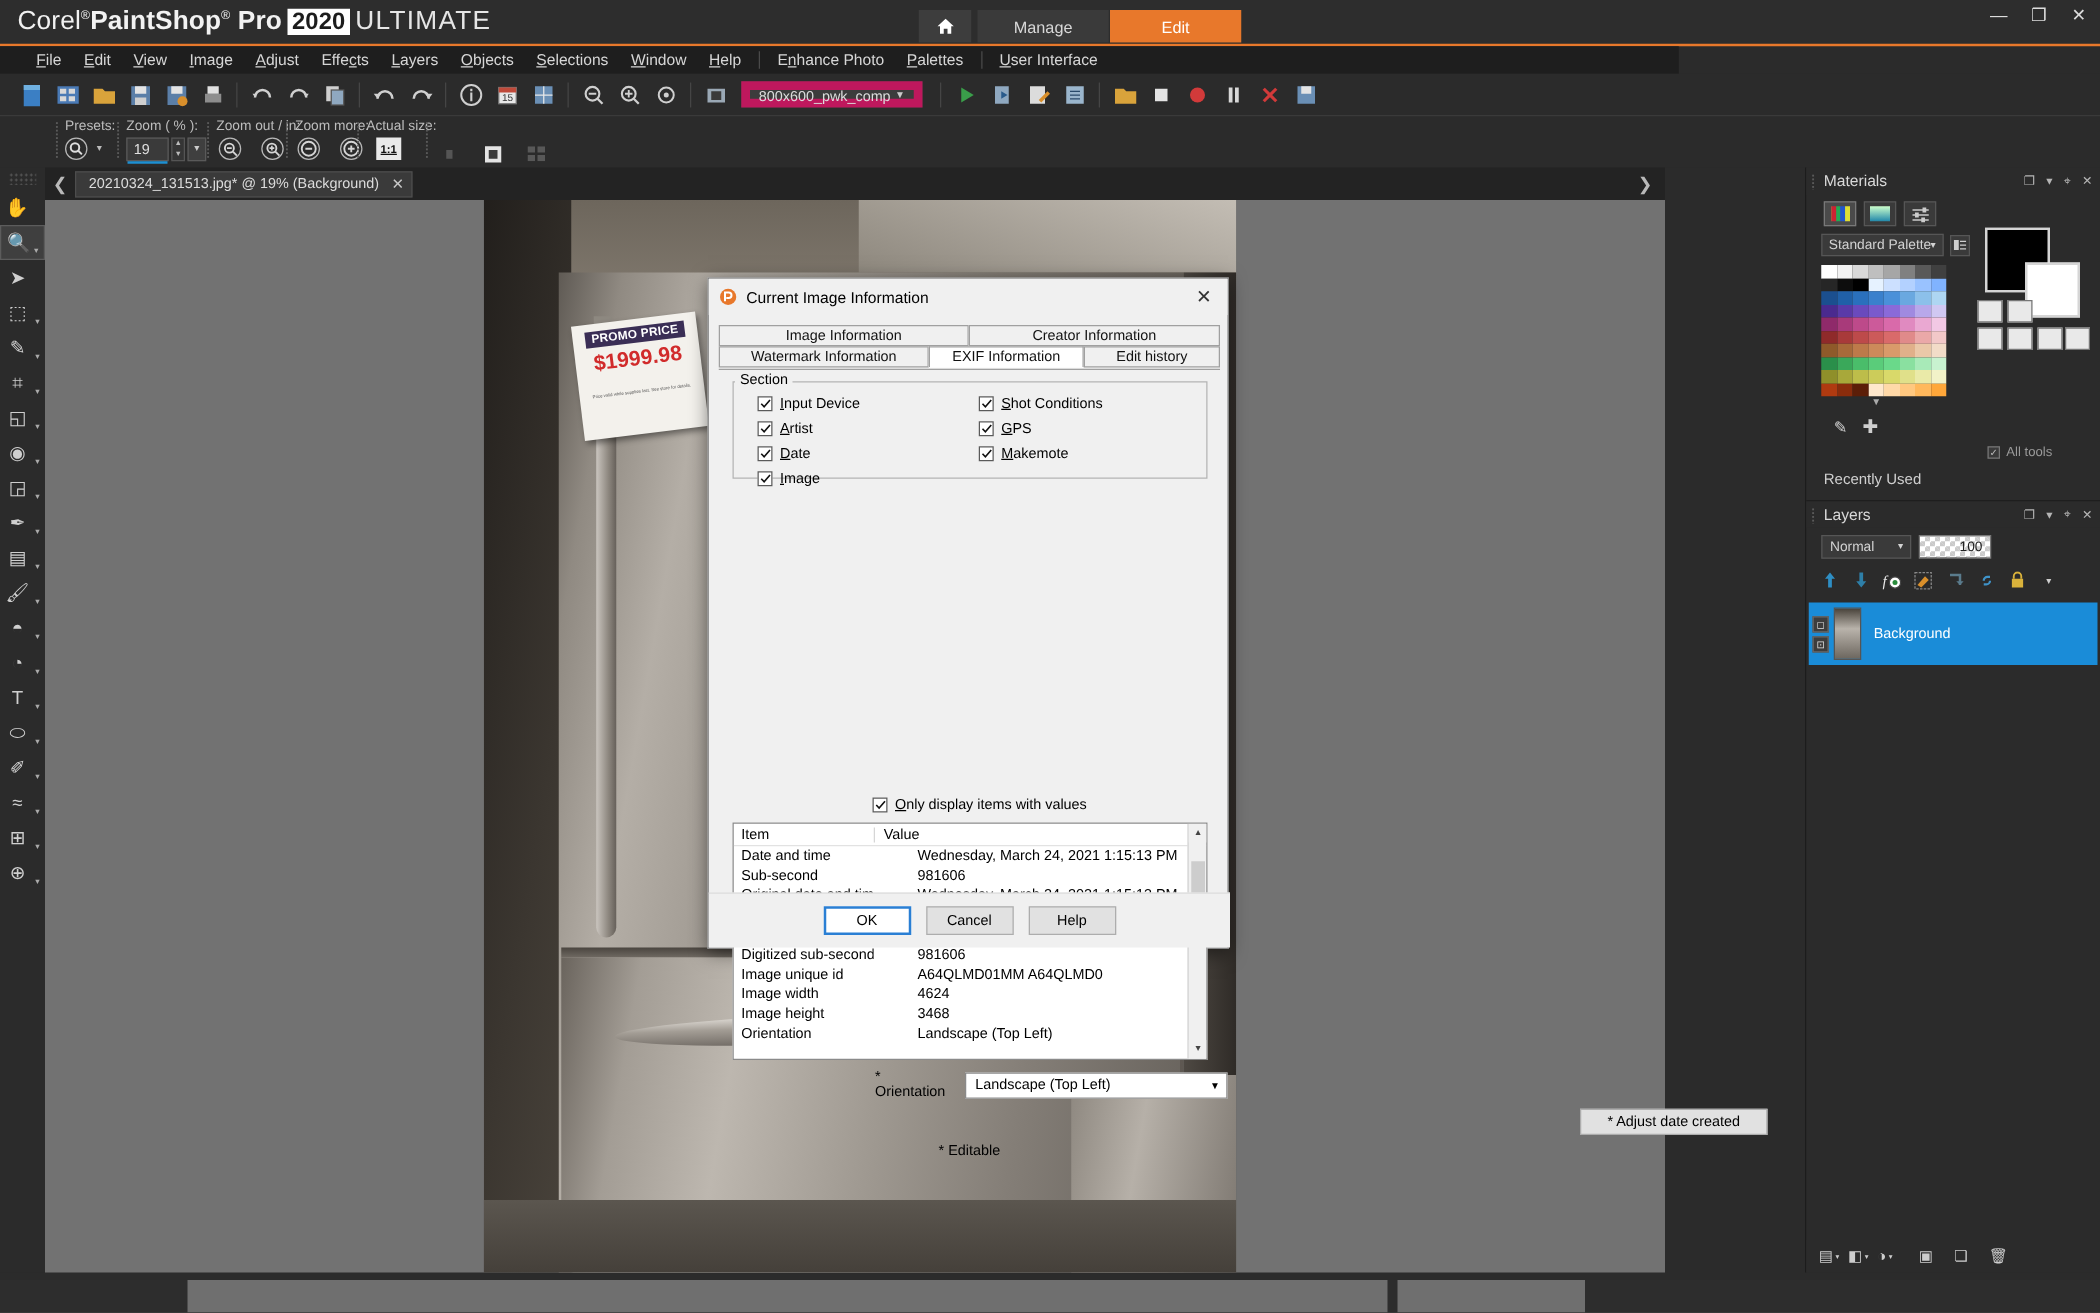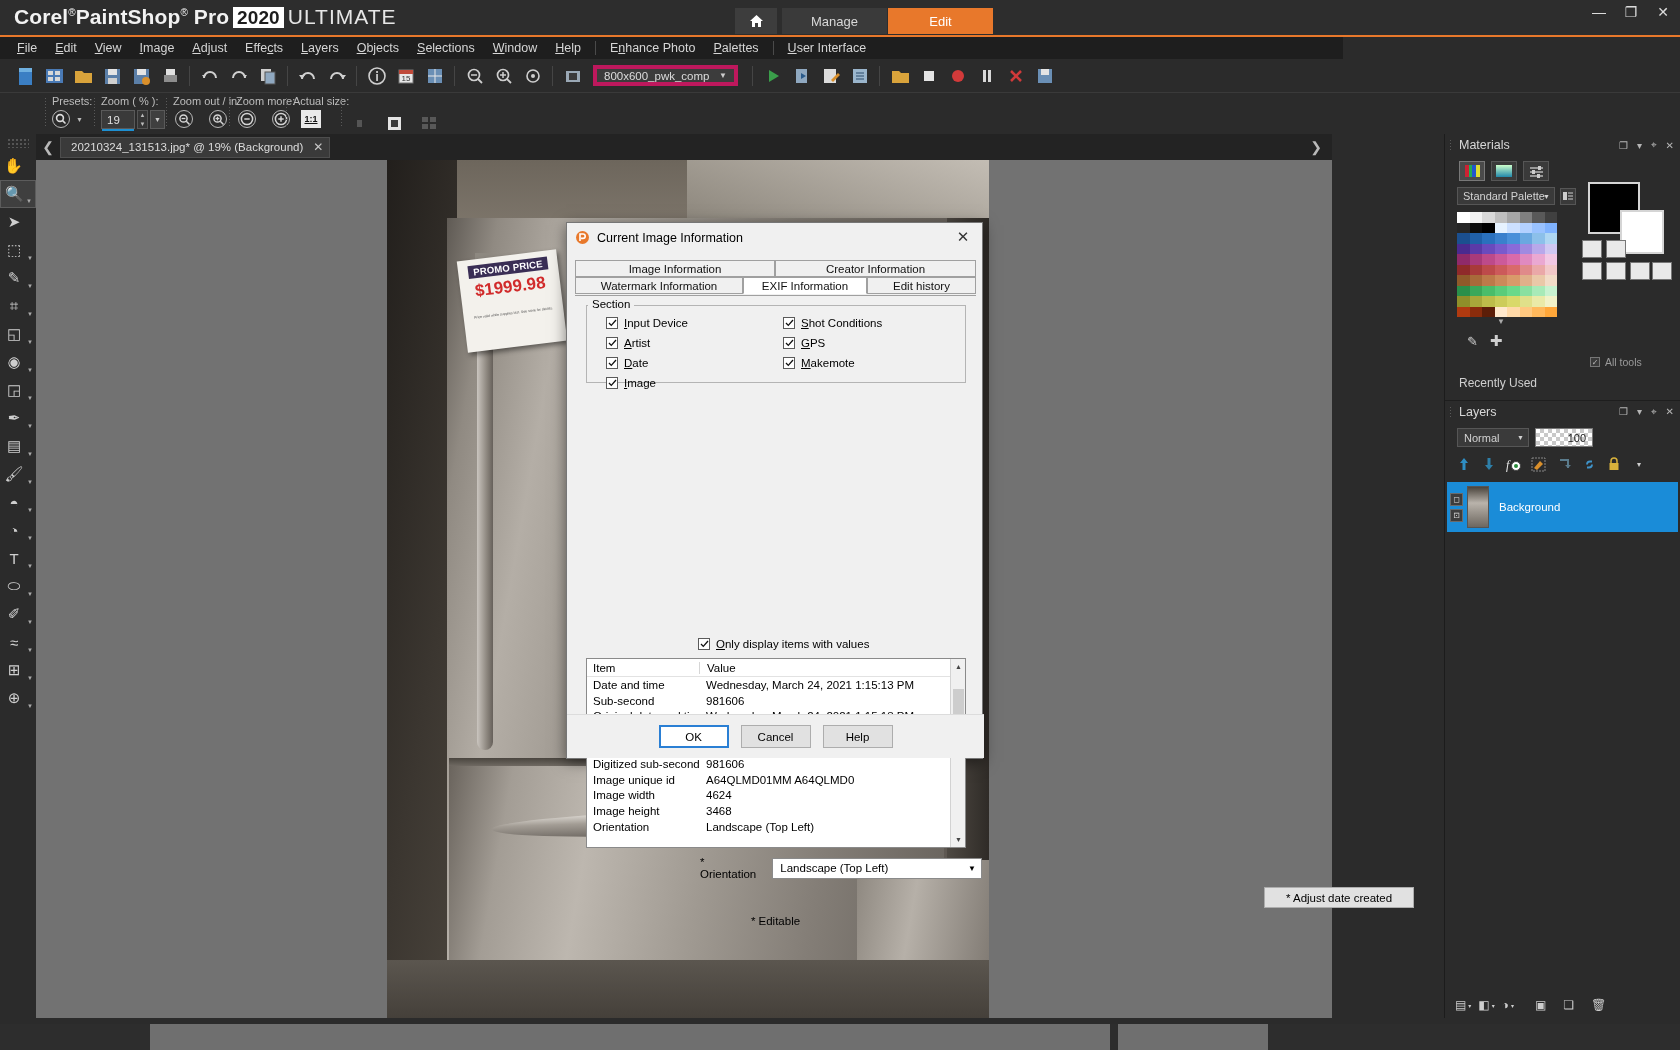--- a/index.html
+++ b/index.html
@@ -14,21 +14,21 @@
   
   .titlebar {
     position: absolute; top: 0; left: 0; width: 1680px; height: 37px;
     background: #2d2d2d; border-bottom: 2px solid #e8782b;
   }
   .brand {
     position: absolute; left: 14px; top: 5px;
     font-size: 21px; color: #f2f2f2; white-space: nowrap;
     letter-spacing: .1px;
   }
-  .brand .lt { font-weight: 700; }
+  .brand .lt { font-weight: 400; }
   .brand .bd { font-weight: 700; }
   .brand .reg { font-size: 10px; vertical-align: super; }
   .brand .yr {
     background: #fff; color: #1c1c1c; font-weight: 700;
     padding: 0 4px; margin: 0 4px; font-size: 19px;
   }
   .brand .ult { font-weight: 300; color: #e6e6e6; letter-spacing: 1px; }
 
   .homebtn {
     position: absolute; left: 735px; top: 8px; width: 42px; height: 26px;
@@ -41,42 +41,42 @@
   }
   .tab-manage { left: 782px; width: 105px; background: #3a3a3a; }
   .tab-edit  { left: 888px; width: 105px; background: #e8782b; color: #fff; }
 
   .wbtns { position: absolute; right: 8px; top: 4px; display: flex; gap: 14px; }
   .wbtn { color: #dcdcdc; font-size: 14px; width: 18px; text-align: center; }
 
   
   .menubar {
     position: absolute; top: 37px; left: 0; width: 1343px; height: 22px;
-    background: #1e1e1e; display: flex; align-items: center;
+    background: #1e1e1e; display: flex; align-items: center; padding-left: 12px;
   }
   .menu-item {
     font-size: 12.5px; color: #d6d6d6; padding: 2px 9px; white-space: nowrap;
   }
   .menu-item u { text-decoration: underline; }
   .menu-sep { width: 1px; height: 14px; background: #4a4a4a; margin: 0 5px; }
 
   
   .toolbar {
     position: absolute; top: 59px; left: 0; width: 1680px; height: 33px;
     background: #2b2b2b; display: flex; align-items: center; padding-left: 6px;
   }
   .tb-ico {
     width: 27px; height: 25px; margin: 0 1px;
     display: flex; align-items: center; justify-content: center;
     position: relative;
   }
   .tb-div { width: 1px; height: 20px; background: #454545; margin: 0 5px; }
   .tb-combo {
-    width: 145px; height: 21px; background: #3c3c3c; border: 4px solid #be185d;
-    color: #dcdcdc; font-size: 11.5px; display: flex; align-items: flex-end;
+    width: 145px; height: 21px; background: #3c3c3c; border: 7px solid #be185d;
+    color: #dcdcdc; font-size: 11.5px; display: flex; align-items: flex-start;
     padding-left: 7px; position: relative; margin-left: 6px;
   }
   .tb-combo .arw {
     position: absolute; right: 3px; top: 0; bottom: 0; width: 16px;
     display: flex; align-items: center; justify-content: center;
     font-size: 8px; color: #ccc;
   }
 
   
   .optbar {
@@ -390,21 +390,21 @@
   .listbox {
     position: absolute; left: 19px; top: 435px; width: 380px; height: 190px;
     background: #fff; border: 1px solid #8a8a8a; overflow: hidden;
   }
   .lb-head {
     display: flex; height: 18px; align-items: center;
     border-bottom: 1px solid #e2e2e2;
   }
   .lb-h1 { width: 112px; padding-left: 6px; font-size: 11.5px; }
   .lb-h2 { padding-left: 7px; font-size: 11.5px; border-left: 1px solid #d6d6d6; }
-  .lb-row { display: flex; height: 15.8px; align-items: center; }
+  .lb-row { display: flex; height: 15.8px; align-items: center; gap: 28px; }
   .lb-c1 { width: 112px; padding-left: 6px; font-size: 11.5px; white-space: nowrap; overflow: hidden; }
   .lb-c2 { padding-left: 7px; font-size: 11.5px; white-space: nowrap; }
   .lb-scroll {
     position: absolute; right: 0; top: 0; width: 15px; height: 188px; background: #f0f0f0;
     border-left: 1px solid #d2d2d2;
   }
   .lb-arr {
     width: 15px; height: 15px; display: flex; align-items: center;
     justify-content: center; font-size: 7px; color: #444; background: #f0f0f0;
   }

